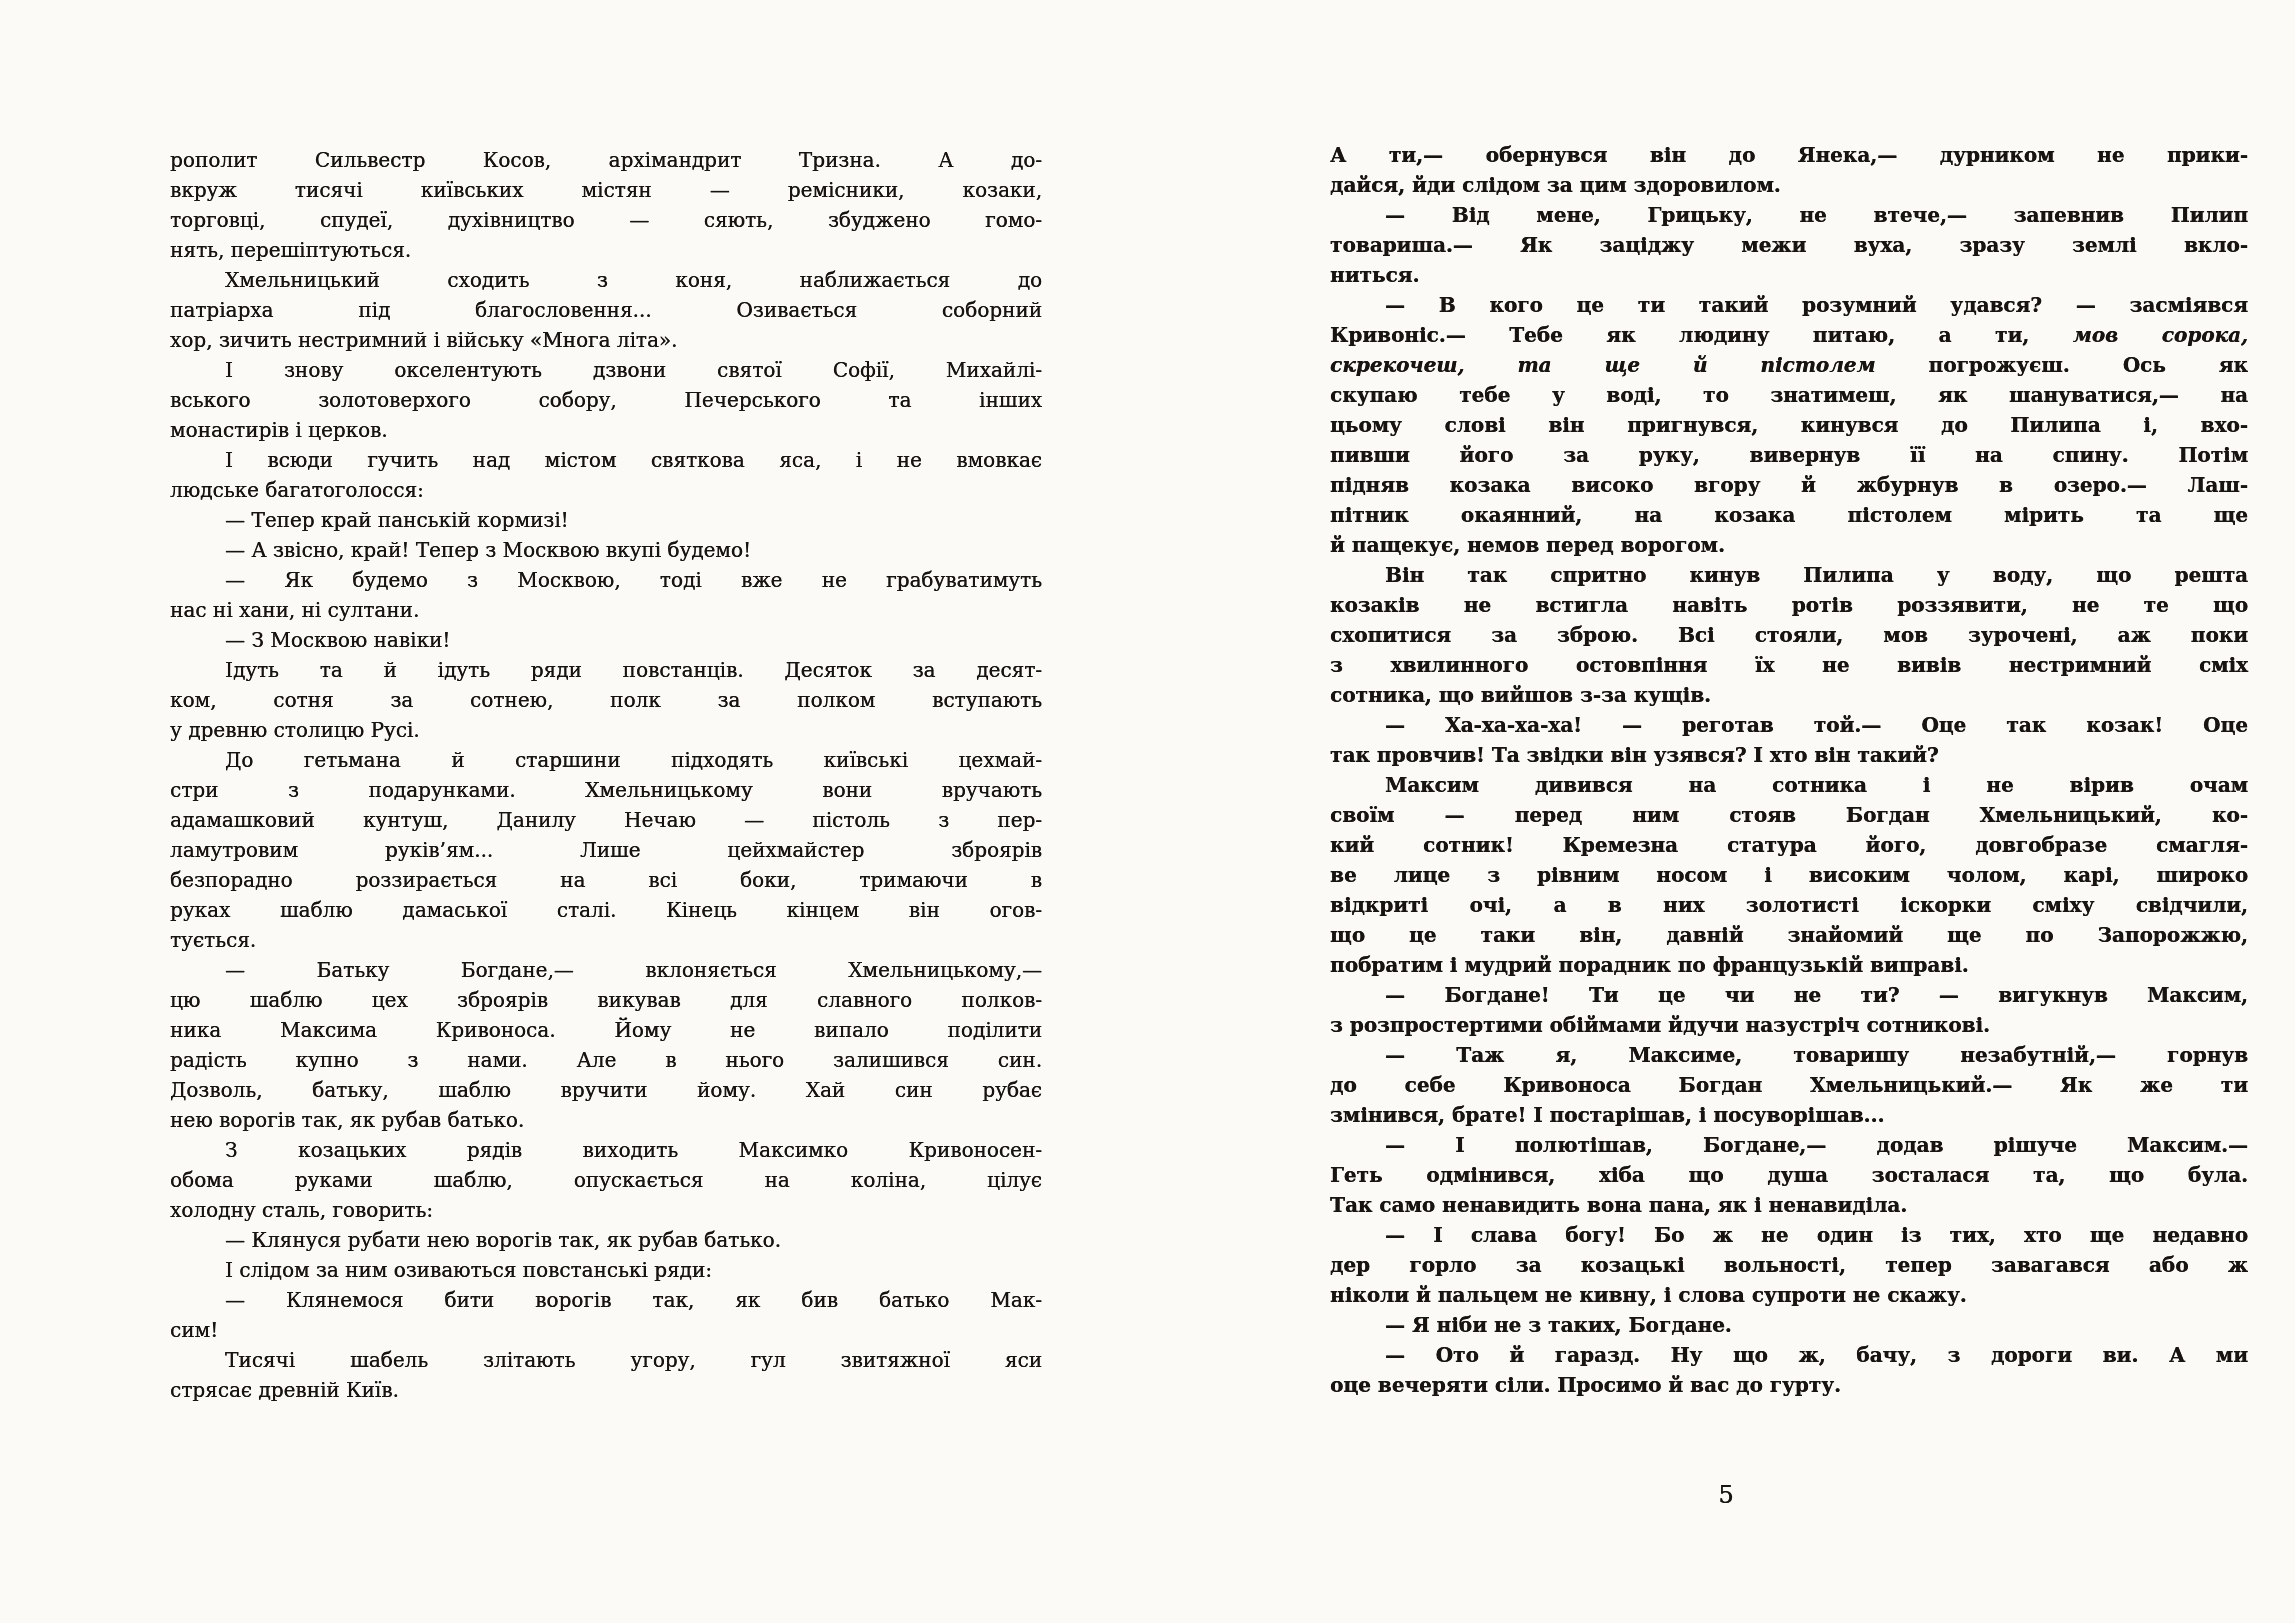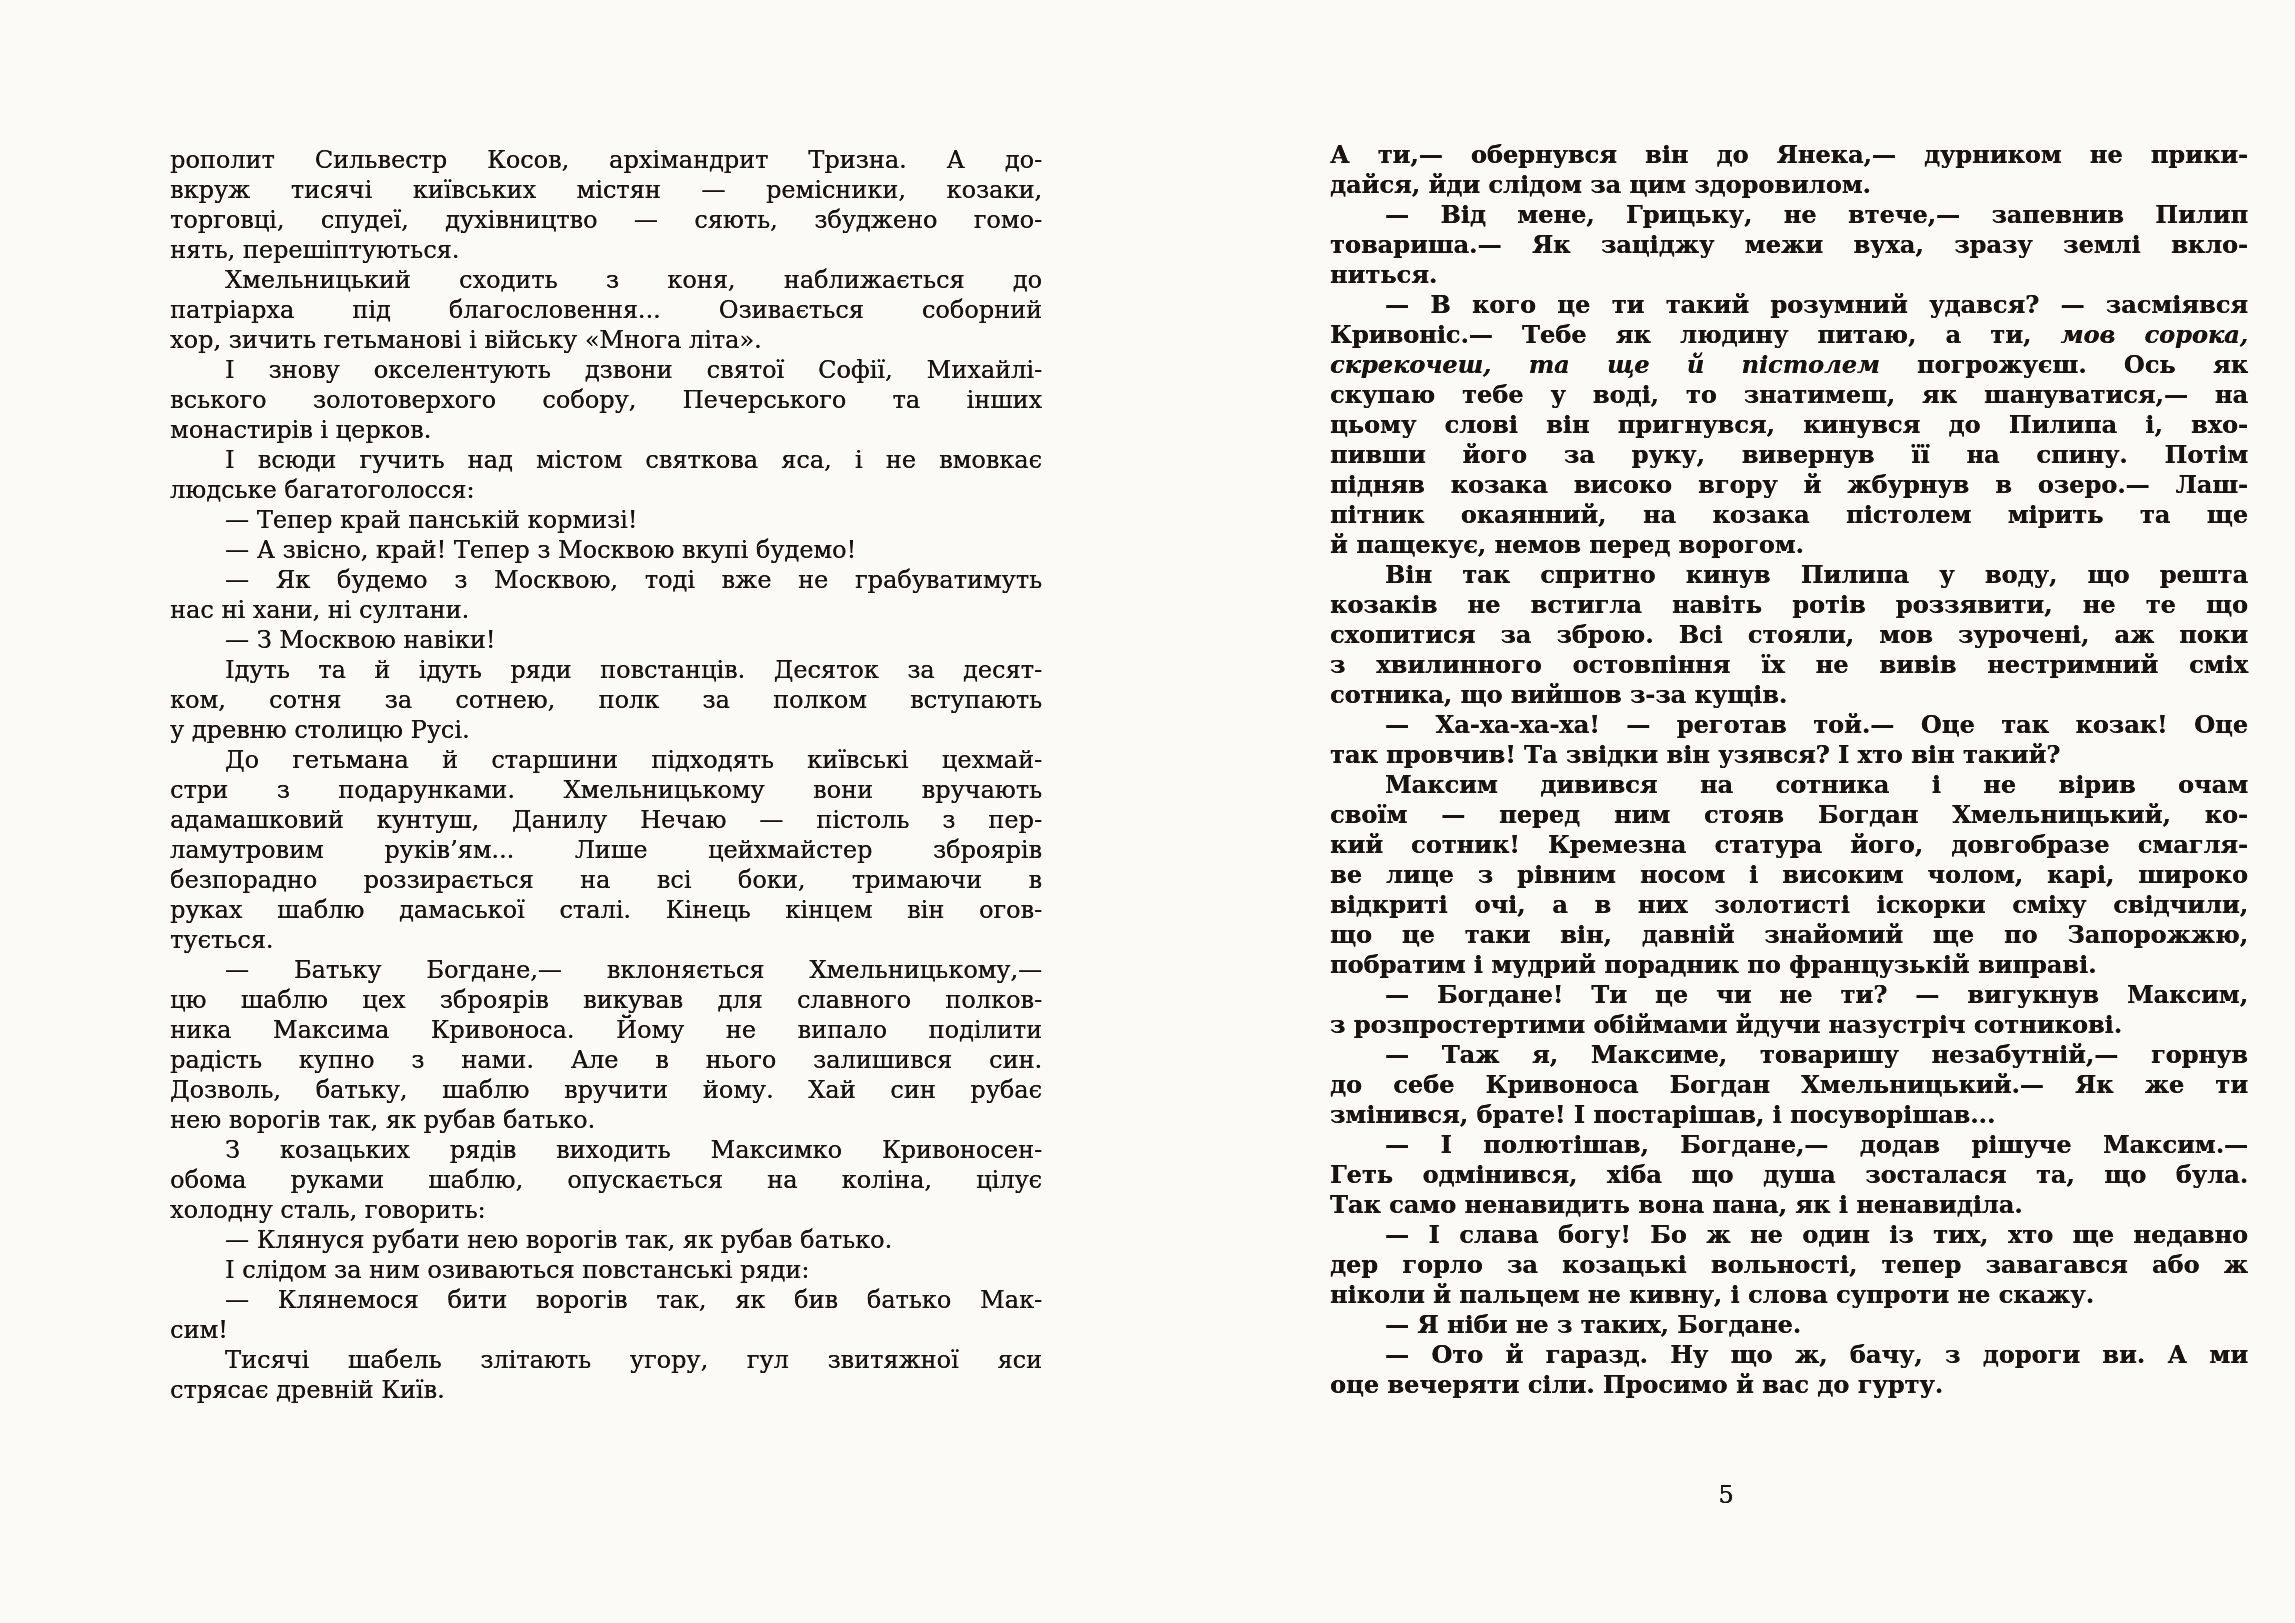--- a/index.html
+++ b/index.html
@@ -14,21 +14,21 @@
     overflow: hidden;
     font-family: "DejaVu Serif", "Liberation Serif", serif;
     color: #171411;
   }
   .spread { position: absolute; inset: 0; }
   .page { position: absolute; top: 0; height: 100%; }
   .page.left  { left: 0;    width: 1148px; }
   .page.right { left: 1148px; width: 1148px; }
   .page-text {
     position: absolute;
-    font-size: 24px;
+    font-size: 20px;
     line-height: 30px;
     text-shadow: 0.3px 0 0 currentColor;
   }
   .page.left  .page-text { left: 170px;  top: 145px; width: 872px; }
   .page.right .page-text { left: 182px;  top: 140px; width: 918px; font-weight: bold; }
   .ln { text-align: justify; text-align-last: justify; white-space: normal; }
   .ln.end { text-align: left; text-align-last: auto; }
   .ln.ind { text-indent: 55px; }
   .it { font-style: italic; }
   .page-number {
@@ -48,21 +48,21 @@
 <div class="spread">
 
   <div class="page left">
     <div class="page-text">
         <div class="ln">рополит Сильвестр Косов, архімандрит Тризна. А до-</div>
         <div class="ln">вкруж тисячі київських містян — ремісники, козаки,</div>
         <div class="ln">торговці, спудеї, духівництво — сяють, збуджено гомо-</div>
         <div class="ln end">нять, перешіптуються.</div>
         <div class="ln ind">Хмельницький сходить з коня, наближається до</div>
         <div class="ln">патріарха під благословення... Озивається соборний</div>
-        <div class="ln end">хор, зичить гетьманові і війську «Многа літа».</div>
+        <div class="ln end">хор, зичить нестримний і війську «Многа літа».</div>
         <div class="ln ind">І знову окселентують дзвони святої Софії, Михайлі-</div>
         <div class="ln">вського золотоверхого собору, Печерського та інших</div>
         <div class="ln end">монастирів і церков.</div>
         <div class="ln ind">І всюди гучить над містом святкова яса, і не вмовкає</div>
         <div class="ln end">людське багатоголосся:</div>
         <div class="ln ind end">— Тепер край панській кормизі!</div>
         <div class="ln ind end">— А звісно, край! Тепер з Москвою вкупі будемо!</div>
         <div class="ln ind">— Як будемо з Москвою, тоді вже не грабуватимуть</div>
         <div class="ln end">нас ні хани, ні султани.</div>
         <div class="ln ind end">— З Москвою навіки!</div>

